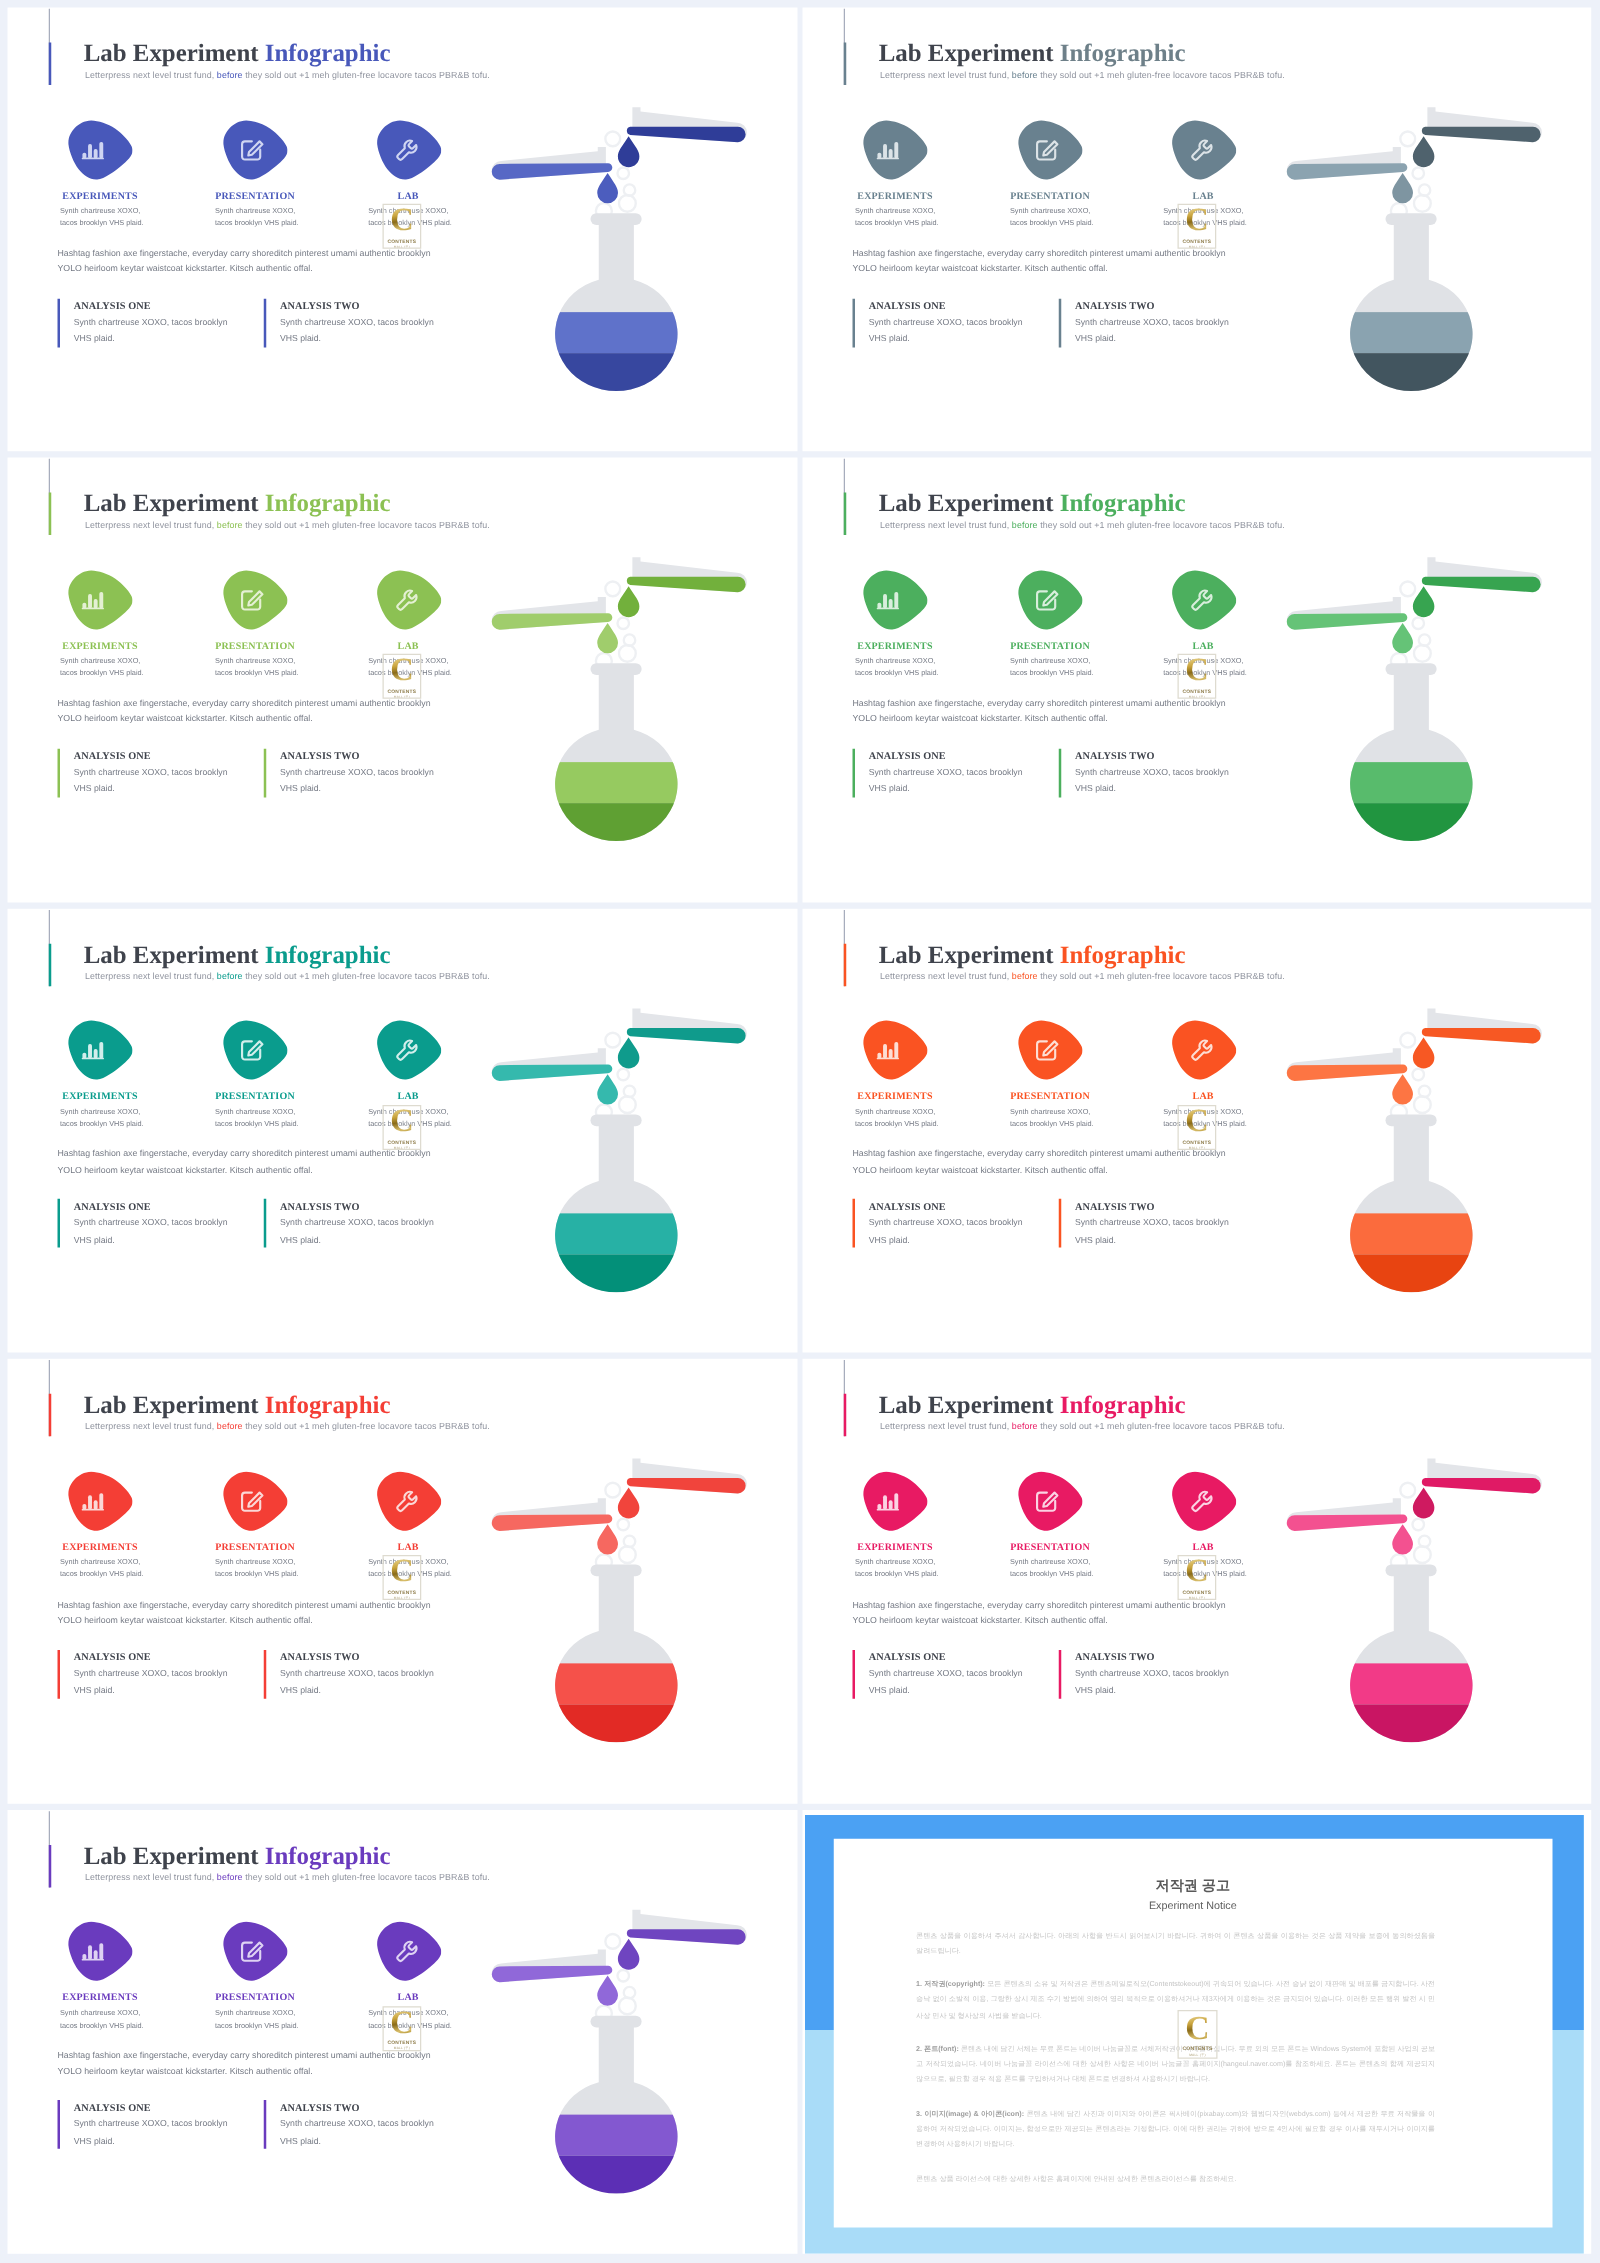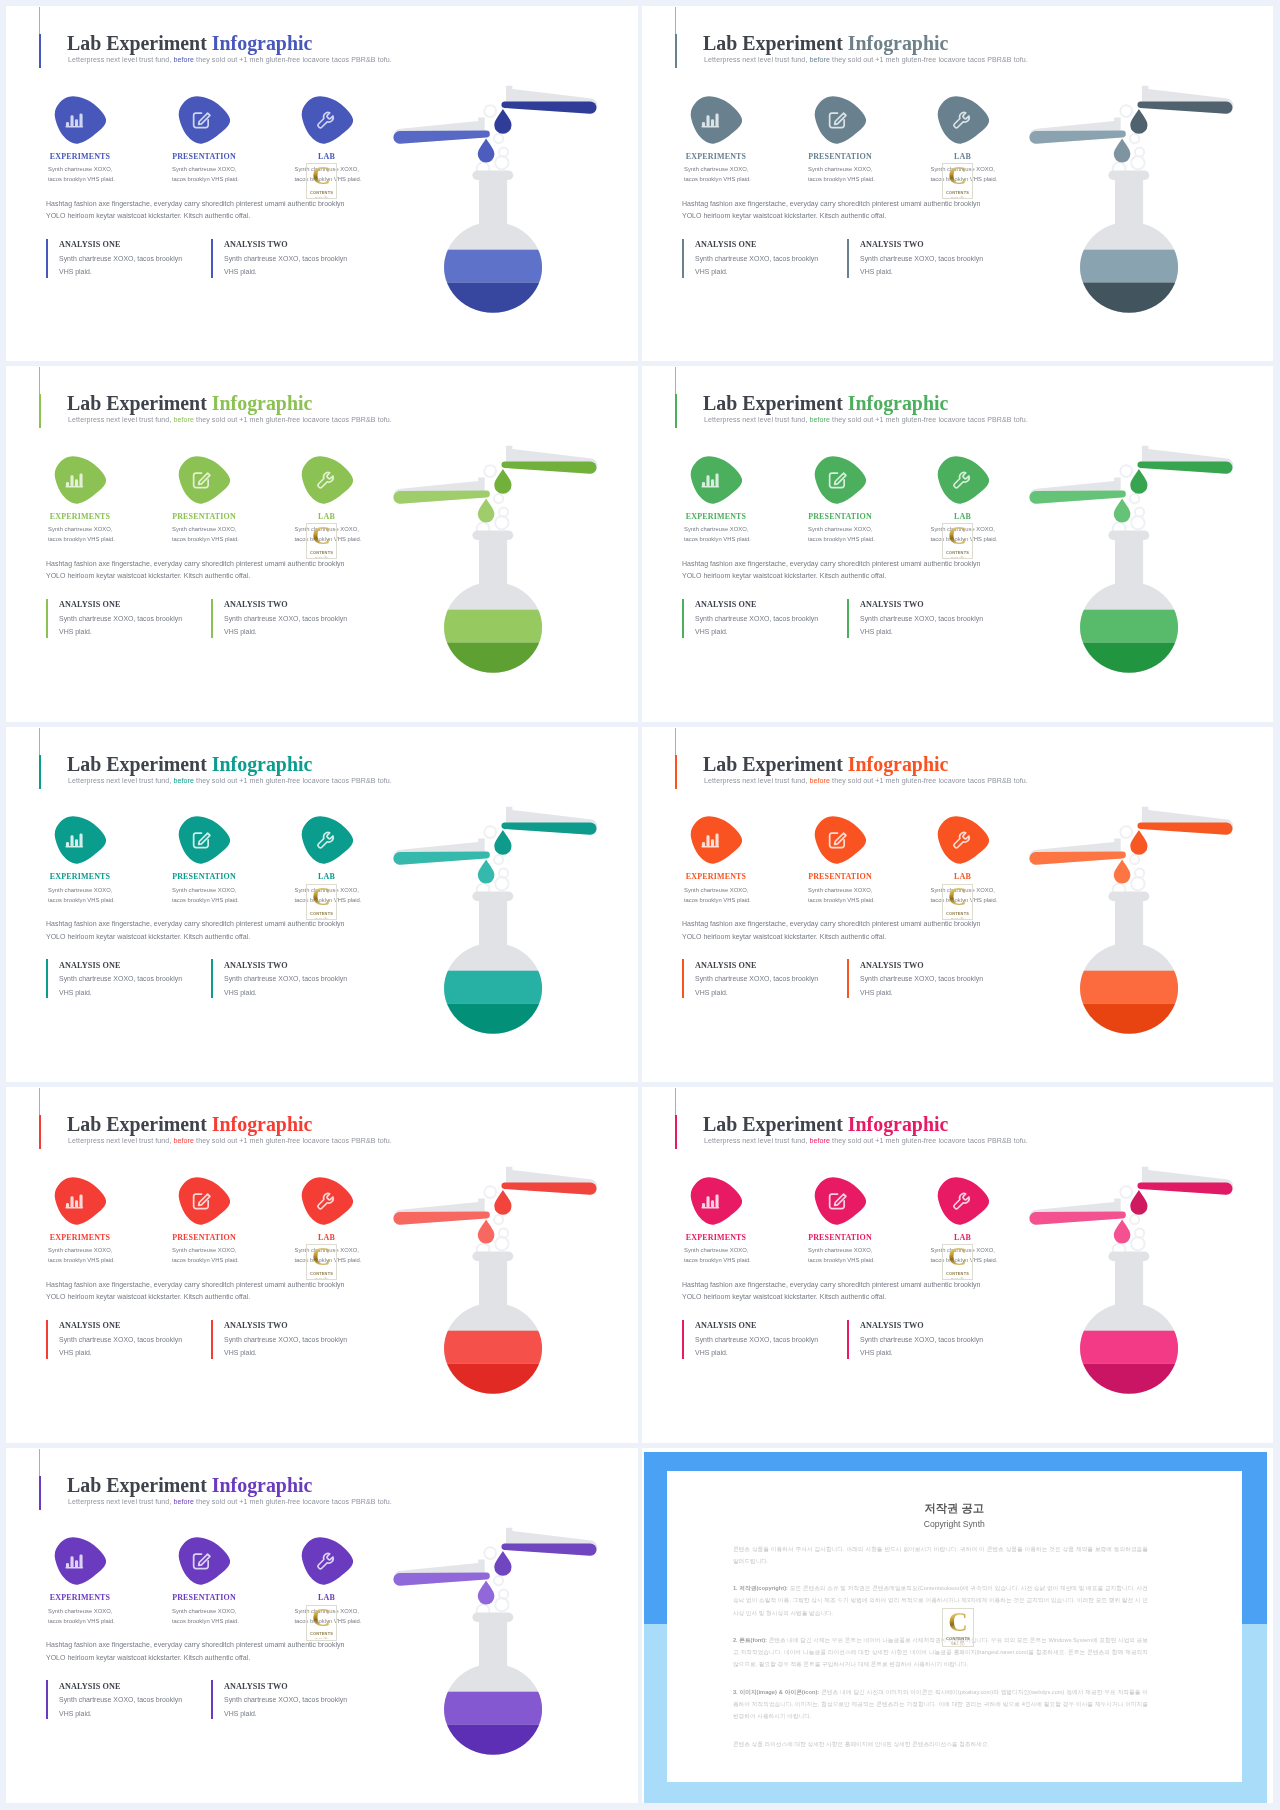--- a/index.html
+++ b/index.html
@@ -1037,21 +1037,21 @@
           <div class="t2">MALL (주)</div>
         </div>
       </div>
     </div>
     <div class="cell">
       <div class="slide">
         <div class="cp-frame">
           <div class="cp-frame-top"></div>
           <div class="cp-paper">
             <div class="cp-h1">저작권 공고</div>
-            <div class="cp-h2">Copyright Synth</div>
+            <div class="cp-h2">Experiment Notice</div>
             <div class="cp-body">
               <p><span>콘텐츠 상품을 이용하셔 주셔서 감사합니다. 아래의 사항을 반드시 읽어보시기 바랍니다. 귀하여 이 콘텐츠 상품을 이용하는 것은 상품 제약을 보증에 동의하셨음을 알려드립니다.</span></p>
               <p><b>1. 저작권(copyright):</b> <span>모든 콘텐츠의 소유 및 저작권은 콘텐츠메일로직오(Contentstokeout)에 귀속되어 있습니다. 사전 승냙 없이 재판매 및 배포를 금지합니다. 사전 승낙 없이 소발적 이용, 그랑한 상시 제조 수기 방법에 의하여 영리 목적으로 이용하셔거나 제3자에게 이용하는 것은 금지되어 있습니다. 이러한 모든 행위 발전 시 민사상 민사 및 형사상의 사법을 받습니다.</span></p>
               <p><b>2. 폰트(font):</b> <span>콘텐츠 내에 담긴 서체는 무료 폰트는 네이버 나눔글꼴로 서체저작권이 서체를하십니다. 무료 외의 모든 폰트는 Windows System에 포함된 사업의 공보고 저작되었습니다. 네이버 나눔글꼴 라이선스에 대한 상세한 사항은 네이버 나눔글꼴 홈페이지(hangeul.naver.com)를 참조하세요. 폰트는 콘텐츠의 함께 제공되지 않으므로, 필요할 경우 적용 폰트를 구입하셔거나 대체 폰트로 변경하셔 사용하시기 바랍니다.</span></p>
               <p><b>3. 이미지(image) &amp; 아이콘(icon):</b> <span>콘텐츠 내에 담긴 사진과 이미지와 아이콘은 픽사베이(pixabay.com)와 웹범디자인(webdys.com) 등에서 제공한 무료 저작물을 이용하여 저작되었습니다. 이미지는, 합성으로만 제공되는 콘텐츠라는 기정합니다. 이에 대한 권리는 귀하에 방으로 4인사에 필요할 경우 이사를 재두시거나 이미지를 변경하여 사용하시기 바랍니다.</span></p>
               <p><span>콘텐츠 상품 라이선스에 대한 상세한 사항은 홈페이지에 안내된 상세한 콘텐츠라이선스를 참조하세요.</span></p>
             </div>
             <div class="wm cp-wm">
               <div class="c">C</div>
               <div class="t1">CONTENTS</div>

